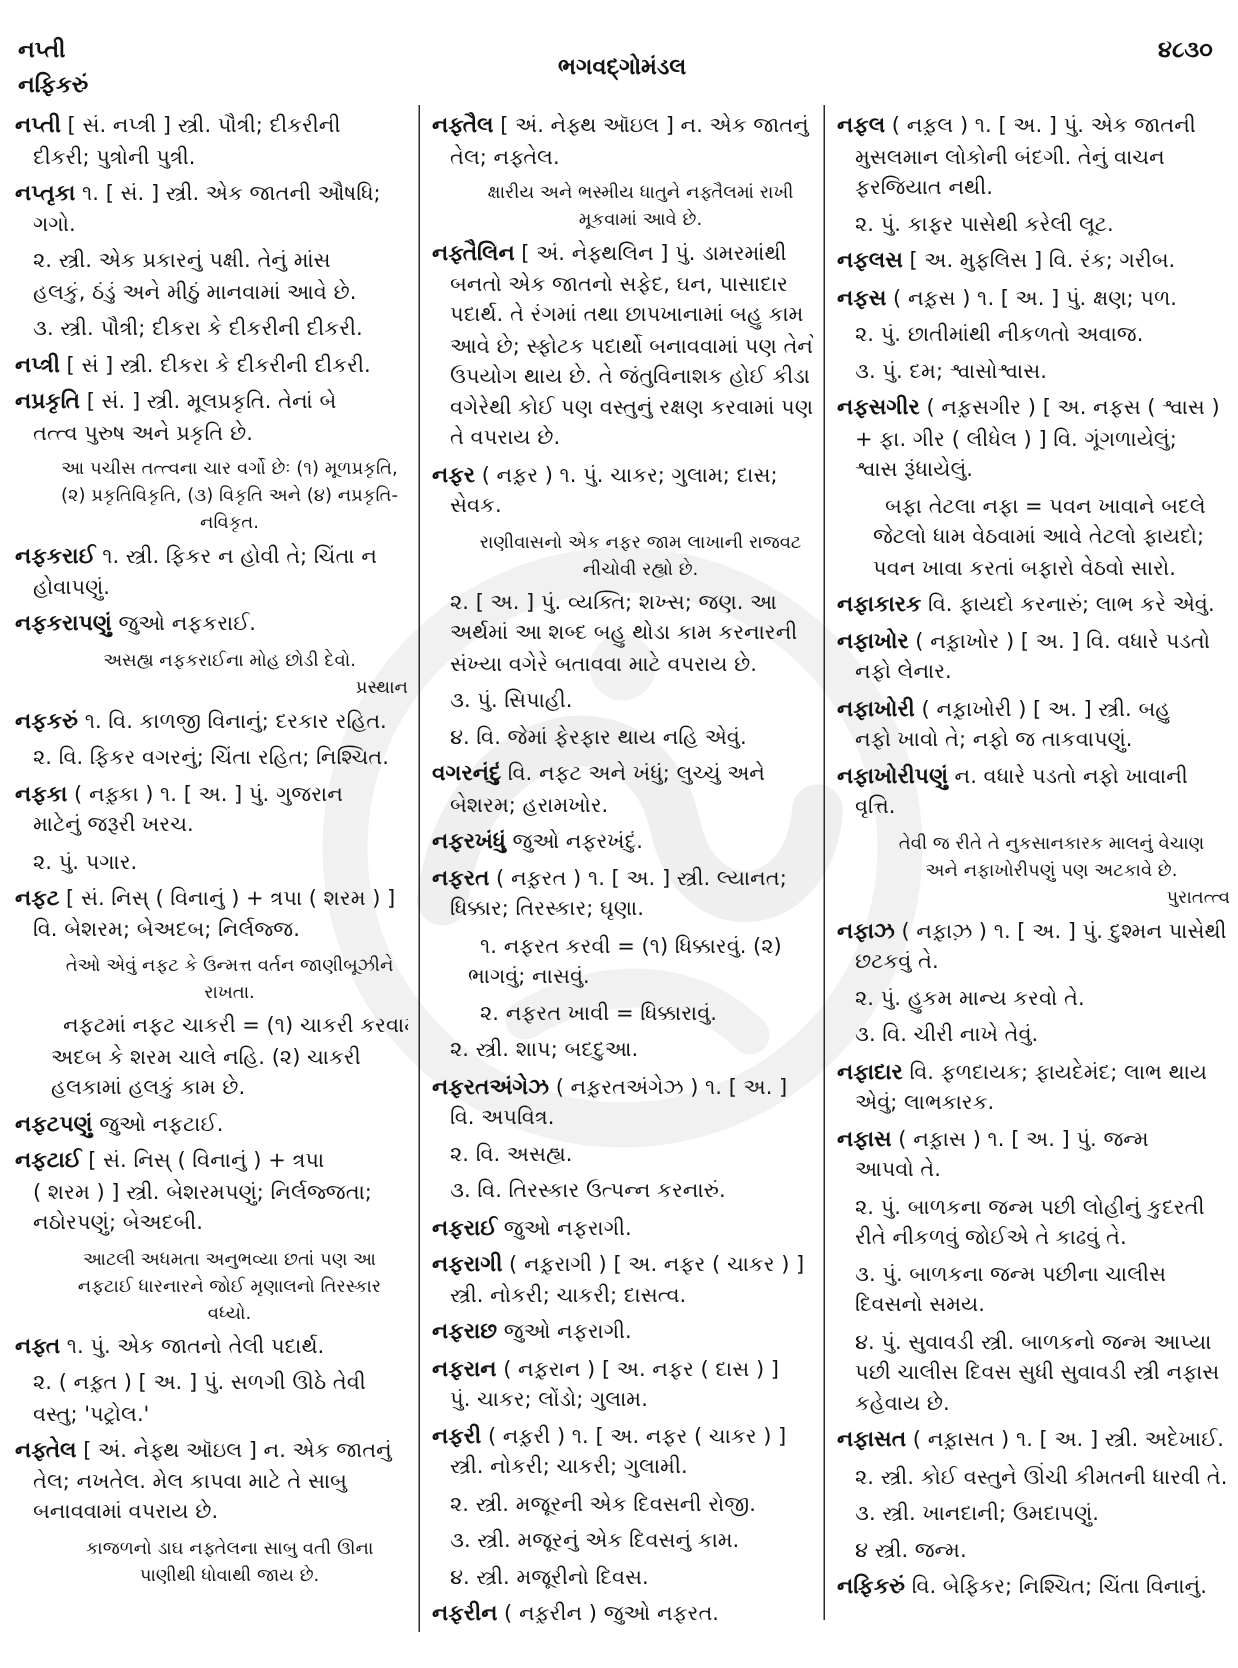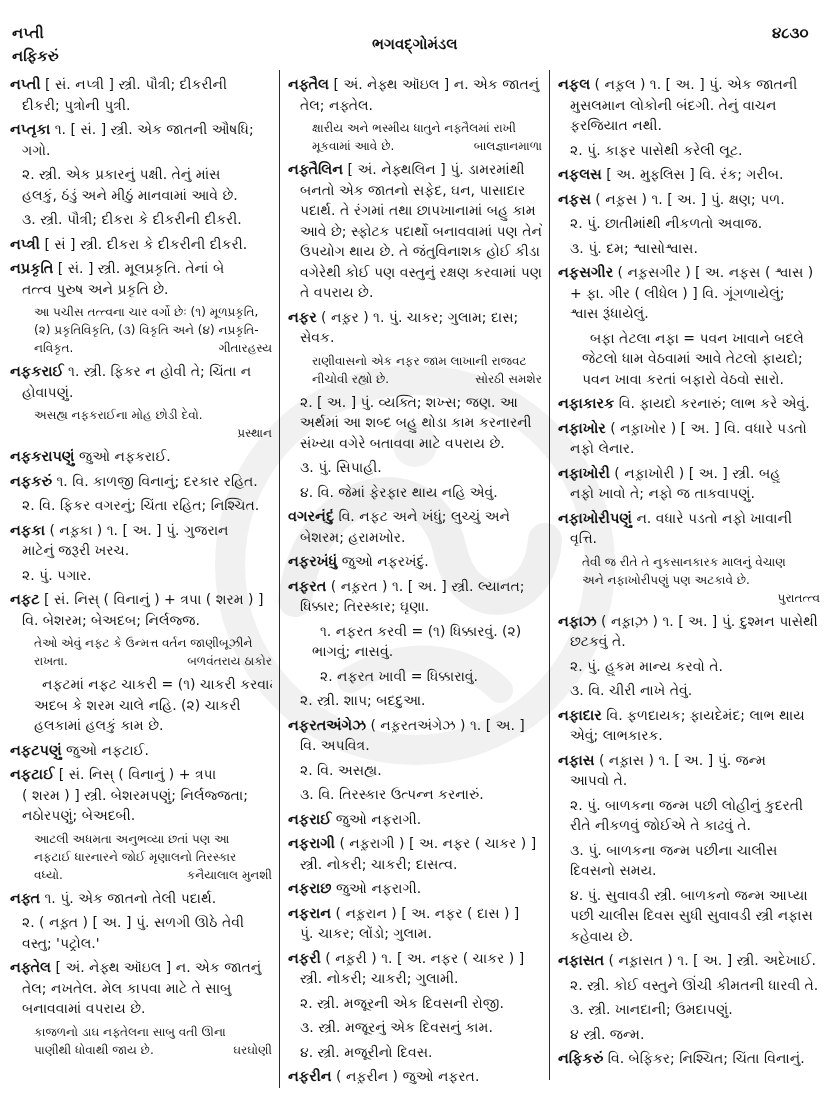--- a/index.html
+++ b/index.html
@@ -13,22 +13,22 @@
   .hdr-page{left:772px;top:24px;}
   .col{position:absolute;top:70px;height:1022px;overflow:hidden;z-index:1;}
   .c1{left:10px;width:262px;}
   .c2{left:279px;width:254px;border-left:1.5px solid #2a2a2a;padding-left:8px;height:1018px;}
   .c3{left:549px;width:262px;border-left:1.5px solid #2a2a2a;padding-left:8px;height:1010px;}
   .blk{margin-top:4px;}
   .ln{height:20.5px;line-height:20.5px;font-size:14px;white-space:nowrap;overflow:hidden;}
   .hw{font-weight:bold;font-size:14.5px;}
   .entry .ln.cont{padding-left:12px;}
   .sense .ln{padding-left:12px;}
-  .quote .ln{font-size:12px;height:18px;line-height:18px;padding-left:24px;}
-  .quote .ln.withsrc{display:flex;justify-content:space-between;}
+  .quote .ln{font-size:12px;height:18px;line-height:18px;padding-left:24px;text-align:center;}
+  .quote .ln.withsrc{display:flex;justify-content:space-between;flex-direction:column;}
   .quote .ln.srcline{text-align:right;padding-left:0;}
   .src{font-size:12px;}
   .idiom .ln{padding-left:24px;}
   .idiom .ln:first-child{padding-left:32px;}
 </style>
 </head>
 <body>
 
 <svg class="wm" viewBox="0 0 430 430">
   <circle cx="215" cy="215" r="185" fill="none" stroke="#f1f1f1" stroke-width="30"></circle>
@@ -70,26 +70,26 @@
     <div class="ln">(૨) પ્રકૃતિવિકૃતિ, (૩) વિકૃતિ અને (૪) નપ્રકૃતિ-</div>
     <div class="ln withsrc">
         <span>નવિકૃત.</span>
         <span class="src">ગીતારહસ્ય</span>
       </div>
   </div>
   <div class="blk entry">
     <div class="ln"><b class="hw">નફકરાઈ</b> <span>૧. સ્ત્રી. ફિકર ન હોવી તે; ચિંતા ન</span></div>
     <div class="ln cont">હોવાપણું.</div>
   </div>
+  <div class="blk entry">
+    <div class="ln"><b class="hw">નફકરાપણું</b> <span>જુઓ નફકરાઈ.</span></div>
+  </div>
   <div class="blk quote">
     <div class="ln">અસહ્ય નફકરાઈના મોહ છોડી દેવો.</div>
     <div class="ln srcline"><span class="src">પ્રસ્થાન</span></div>
-  </div>
-  <div class="blk entry">
-    <div class="ln"><b class="hw">નફકરાપણું</b> <span>જુઓ નફકરાઈ.</span></div>
   </div>
   <div class="blk entry">
     <div class="ln"><b class="hw">નફકરું</b> <span>૧. વિ. કાળજી વિનાનું; દરકાર રહિત.</span></div>
   </div>
   <div class="blk sense">
     <div class="ln">૨. વિ. ફિકર વગરનું; ચિંતા રહિત; નિશ્ચિત.</div>
   </div>
   <div class="blk entry">
     <div class="ln"><b class="hw">નફકા</b> <span>( નફ઼્કા ) ૧. [ અ. ] પું. ગુજરાન</span></div>
     <div class="ln cont">માટેનું જરૂરી ખરચ.</div>

